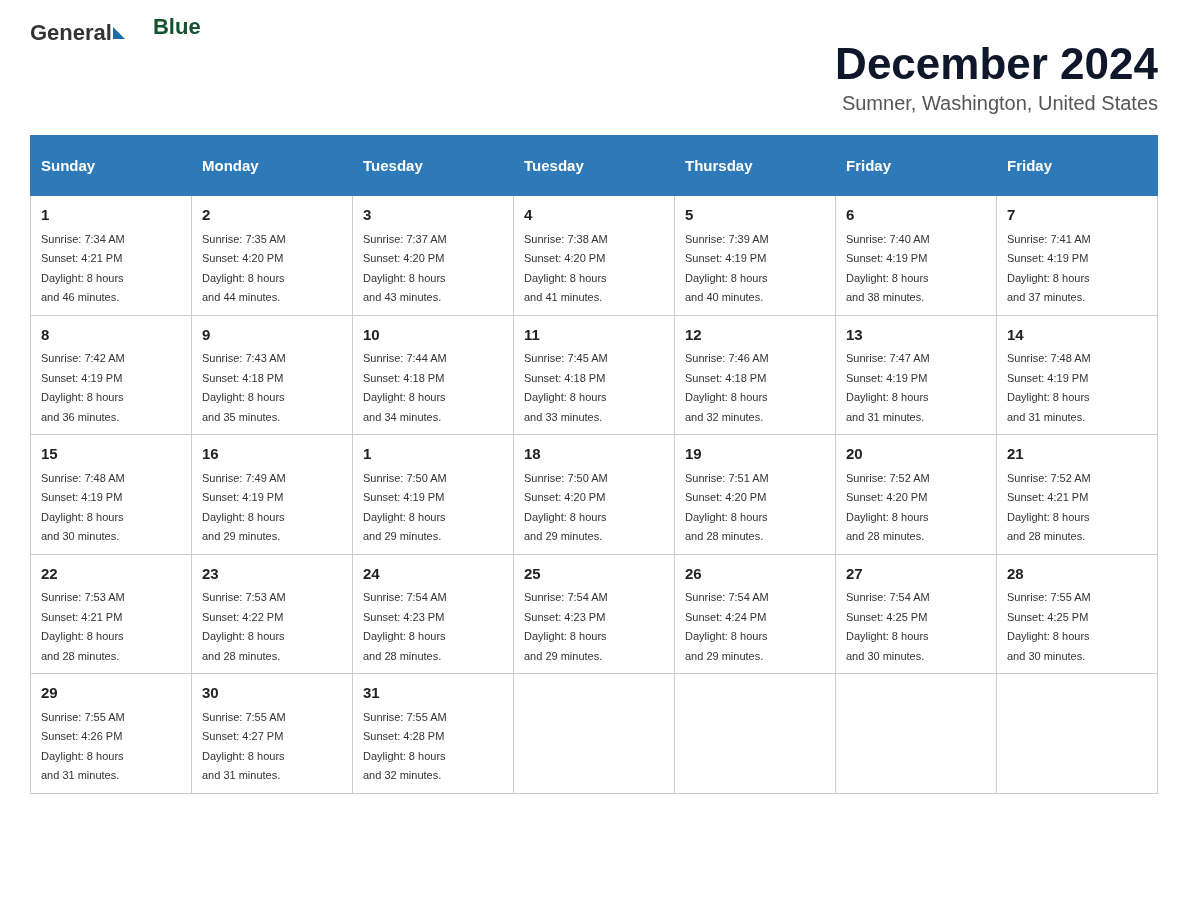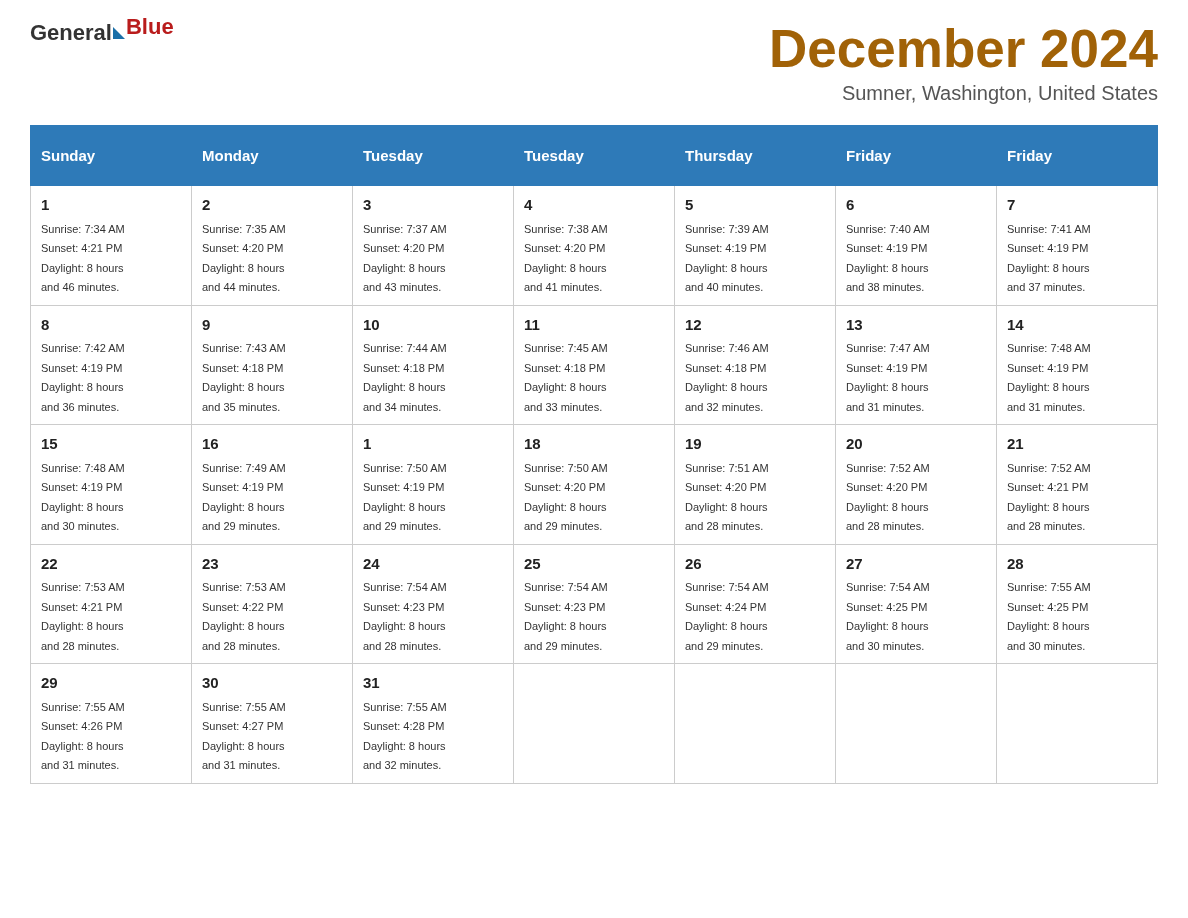--- a/index.html
+++ b/index.html
@@ -33,32 +33,34 @@
       width: 0;
       height: 0;
       border-left: 12px solid #1a6fa8;
       border-top: 12px solid transparent;
       border-bottom: 0px solid transparent;
       display: inline-block;
       margin: 0 1px;
       vertical-align: middle;
     }
     .logo-blue {
-      color: #b91c1c;
+      color: #14532d;
       font-size: 22px;
       font-weight: bold;
+      margin-left: 27px;
     }
     .title-section {
       text-align: right;
     }
     .month-title {
-      font-size: 53px;
+      font-size: 44px;
       font-weight: bold;
-      color: #a16207;
+      color: #0f172a;
       line-height: 1.1;
+      margin-top: 20px;
     }
     .location-title {
       font-size: 20px;
       color: #555;
       margin-top: 4px;
     }
     table {
       width: 100%;
       border-collapse: collapse;
       table-layout: fixed;

